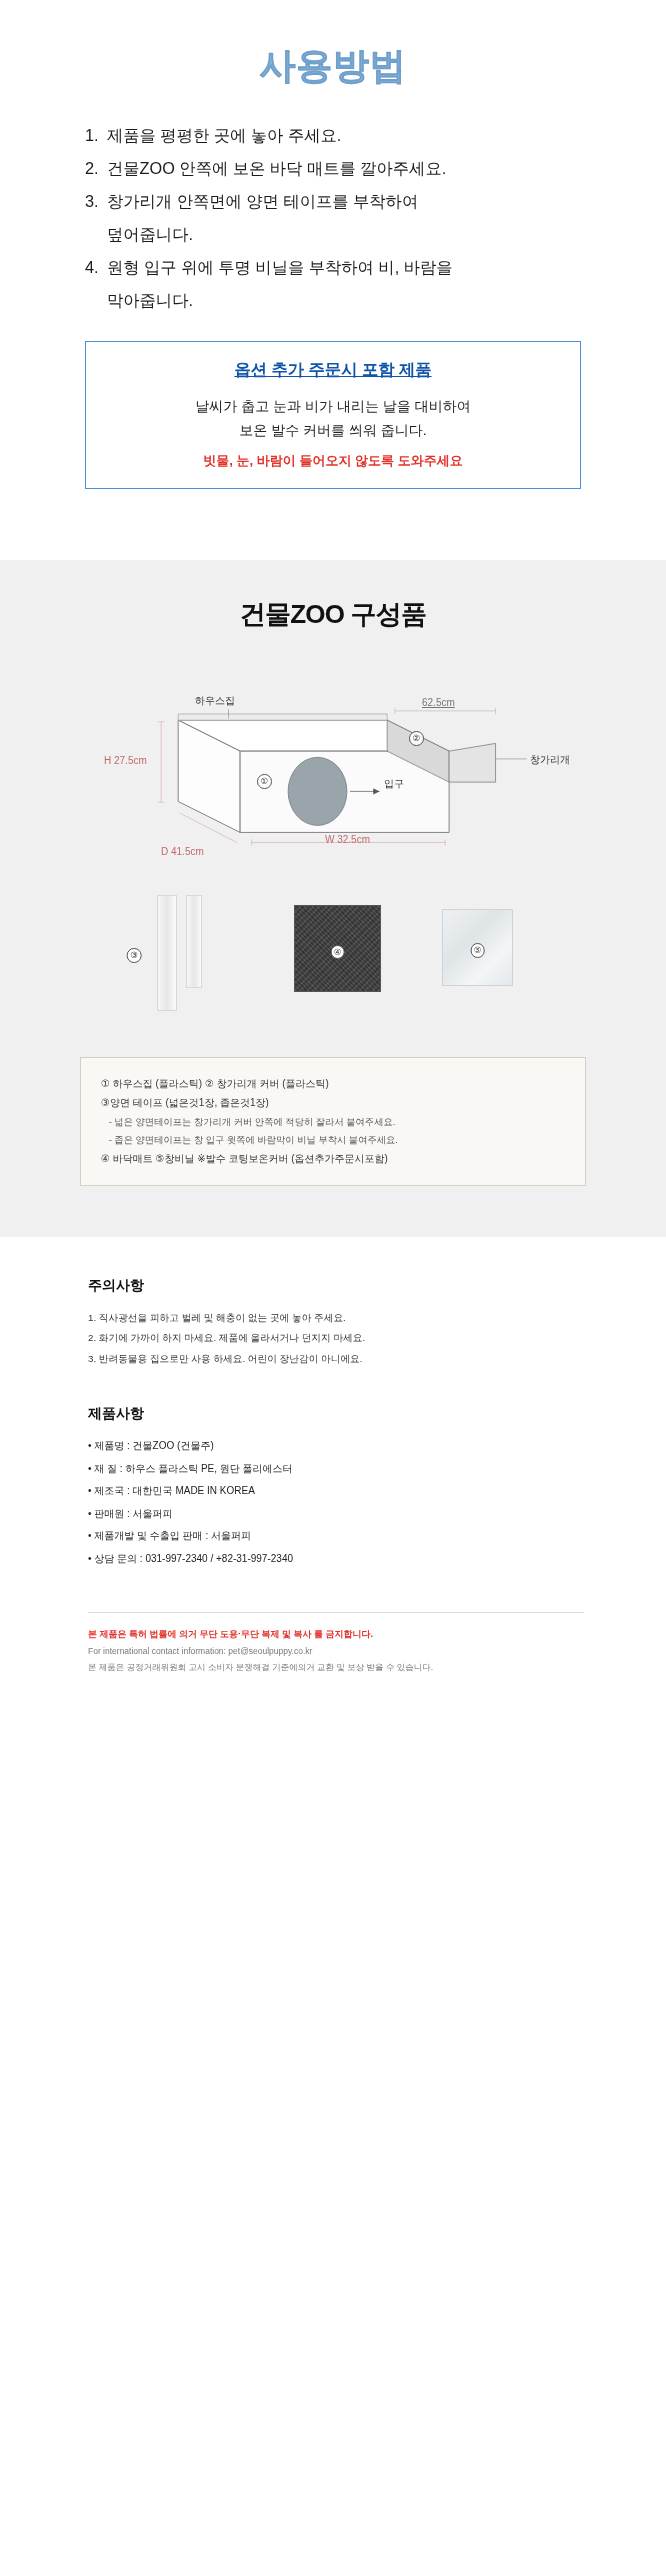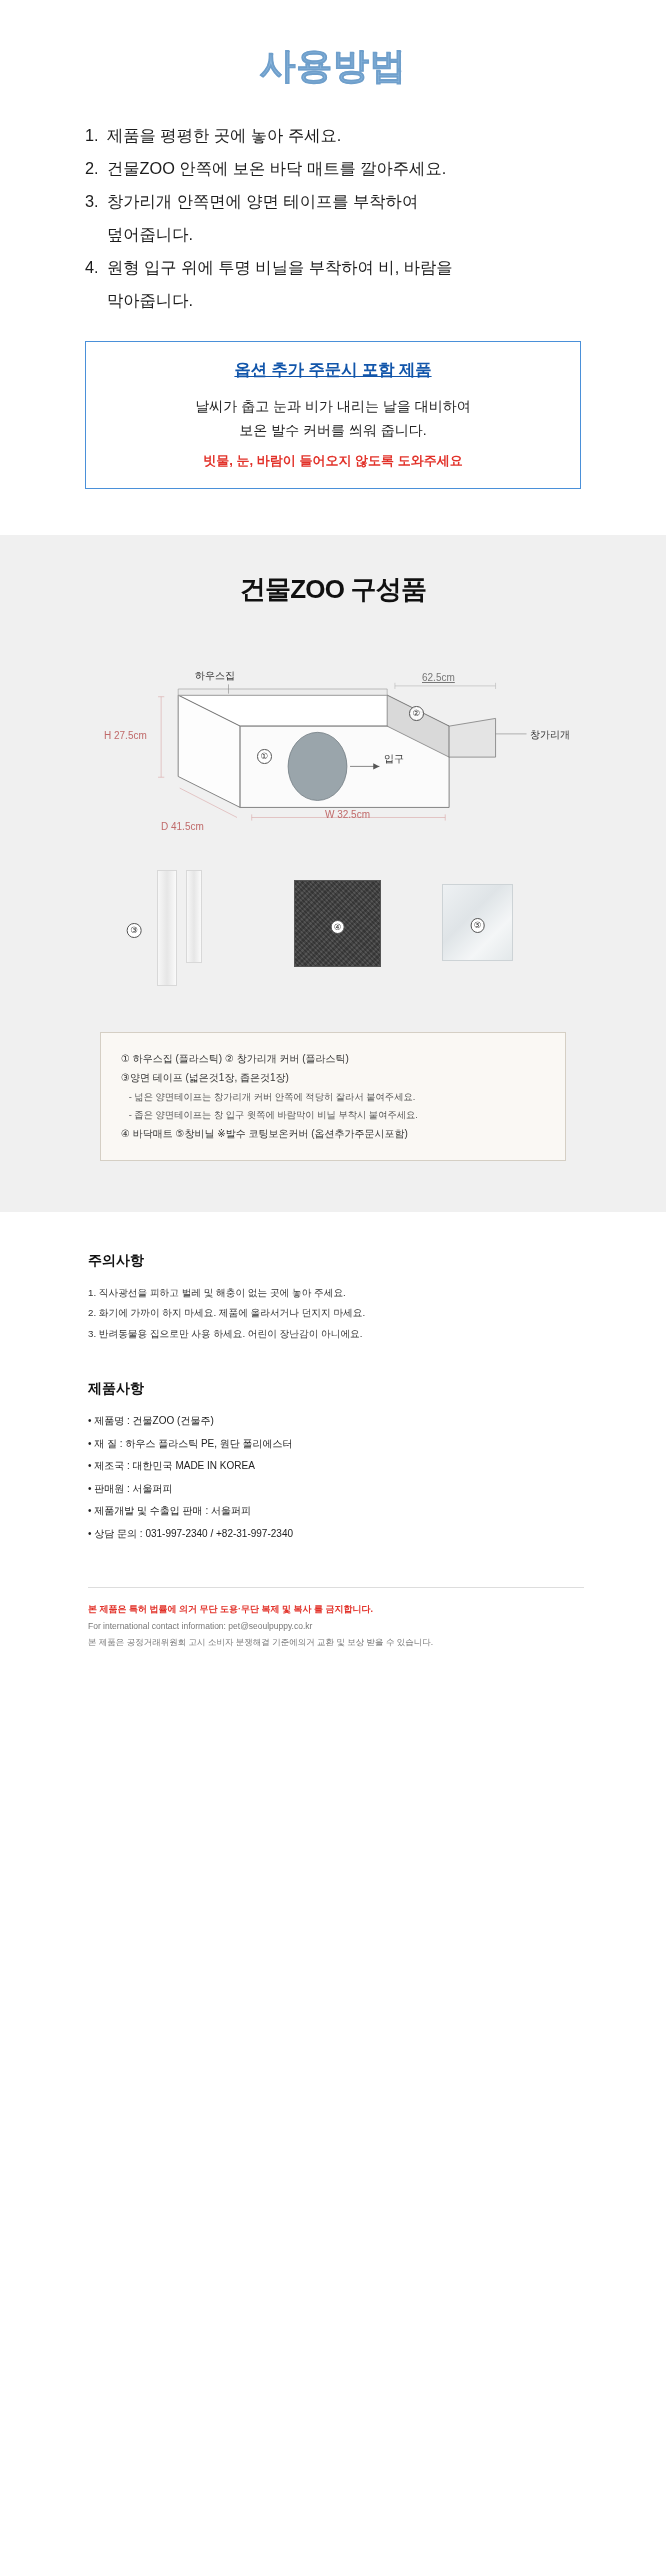--- a/index.html
+++ b/index.html
@@ -61,20 +61,21 @@
     margin-top: 9.3px;
     font-size: 13px;
     color: #e2322a;
     font-weight: bold;
   }
 
   
   .sec-parts {
     background: #f0f0f0;
     padding: 37px 0 51px 0;
+    margin-top: 25px;
   }
   .parts-title {
     text-align: center;
     font-size: 26px;
     font-weight: bold;
     color: #111;
     margin-bottom: 34px;
     letter-spacing: -0.8px;
   }
 
@@ -140,21 +141,21 @@
     border: 0.8px solid #555;
   }
   .vinyl {
     width: 71px; height: 77px;
     background: linear-gradient(135deg,#eef1f3,#dfe4e7 40%,#f4f6f7 70%,#e3e8ea);
     border: 0.8px solid #cdd3d6;
   }
 
   
   .legend {
-    width: 466px;
+    width: 506px;
     margin: 26px auto 0 auto;
     border: 0.8px solid #d5cfc4;
     background: #faf8f4;
     padding: 15.5px 20px 17px 20px;
     font-size: 10px;
     color: #333;
     line-height: 1.95;
   }
   .legend .sub {
     font-size: 9.3px;

